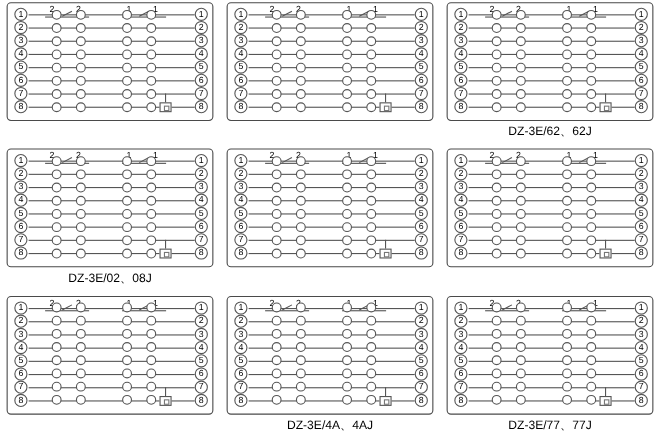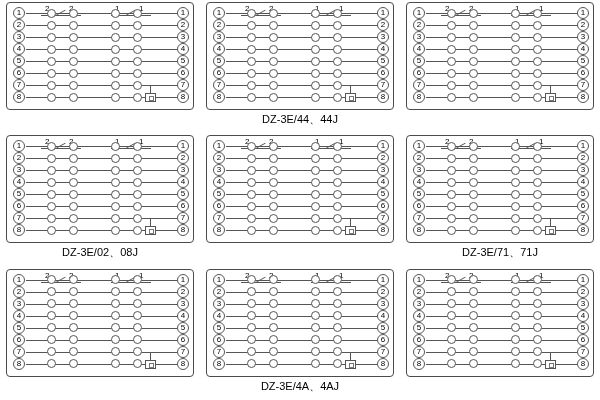--- a/index.html
+++ b/index.html
@@ -232,91 +232,91 @@
         <div class="term" style="left: 6px; top: 88px;">8</div>
         <div class="term" style="left: 170px; top: 88px;">8</div>
         <div class="wire" style="left: 19px; top: 94px; width: 151px;"></div>
         <div class="node" style="left: 40px; top: 89.5px;"></div>
         <div class="node" style="left: 62px; top: 89.5px;"></div>
         <div class="node" style="left: 104px; top: 89.5px;"></div>
         <div class="node" style="left: 126px; top: 89.5px;"></div>
         <div class="coil" style="left: 138px; top: 90px;"></div>
         <div class="vwire" style="left: 143px; top: 82px; height: 8px;"></div>
       </div>
-      <div class="caption">DZ-3E/44、44J</div>
-    </div>
-    <div class="cell">
-      <div class="diagram">
-        <div class="toplabel" style="left: 38px;">2</div>
-        <div class="toplabel" style="left: 62px;">2</div>
-        <div class="toplabel" style="left: 108px;">1</div>
-        <div class="toplabel" style="left: 132px;">1</div>
-        <div class="wire" style="left: 34px; top: 12px; width: 40px;"></div>
-        <div class="slash" style="left: 49px; top: 9px;"></div>
-        <div class="wire" style="left: 104px; top: 12px; width: 40px;"></div>
-        <div class="slash" style="left: 119px; top: 9px;"></div>
-        <div class="term" style="left: 6px; top: 4px;">1</div>
-        <div class="term" style="left: 170px; top: 4px;">1</div>
-        <div class="wire" style="left: 19px; top: 10px; width: 151px;"></div>
-        <div class="node" style="left: 40px; top: 5.5px;"></div>
-        <div class="node" style="left: 62px; top: 5.5px;"></div>
-        <div class="node" style="left: 104px; top: 5.5px;"></div>
-        <div class="node" style="left: 126px; top: 5.5px;"></div>
-        <div class="term" style="left: 6px; top: 16px;">2</div>
-        <div class="term" style="left: 170px; top: 16px;">2</div>
-        <div class="wire" style="left: 19px; top: 22px; width: 151px;"></div>
-        <div class="node" style="left: 40px; top: 17.5px;"></div>
-        <div class="node" style="left: 62px; top: 17.5px;"></div>
-        <div class="node" style="left: 104px; top: 17.5px;"></div>
-        <div class="node" style="left: 126px; top: 17.5px;"></div>
-        <div class="term" style="left: 6px; top: 28px;">3</div>
-        <div class="term" style="left: 170px; top: 28px;">3</div>
-        <div class="wire" style="left: 19px; top: 34px; width: 151px;"></div>
-        <div class="node" style="left: 40px; top: 29.5px;"></div>
-        <div class="node" style="left: 62px; top: 29.5px;"></div>
-        <div class="node" style="left: 104px; top: 29.5px;"></div>
-        <div class="node" style="left: 126px; top: 29.5px;"></div>
-        <div class="term" style="left: 6px; top: 40px;">4</div>
-        <div class="term" style="left: 170px; top: 40px;">4</div>
-        <div class="wire" style="left: 19px; top: 46px; width: 151px;"></div>
-        <div class="node" style="left: 40px; top: 41.5px;"></div>
-        <div class="node" style="left: 62px; top: 41.5px;"></div>
-        <div class="node" style="left: 104px; top: 41.5px;"></div>
-        <div class="node" style="left: 126px; top: 41.5px;"></div>
-        <div class="term" style="left: 6px; top: 52px;">5</div>
-        <div class="term" style="left: 170px; top: 52px;">5</div>
-        <div class="wire" style="left: 19px; top: 58px; width: 151px;"></div>
-        <div class="node" style="left: 40px; top: 53.5px;"></div>
-        <div class="node" style="left: 62px; top: 53.5px;"></div>
-        <div class="node" style="left: 104px; top: 53.5px;"></div>
-        <div class="node" style="left: 126px; top: 53.5px;"></div>
-        <div class="term" style="left: 6px; top: 64px;">6</div>
-        <div class="term" style="left: 170px; top: 64px;">6</div>
-        <div class="wire" style="left: 19px; top: 70px; width: 151px;"></div>
-        <div class="node" style="left: 40px; top: 65.5px;"></div>
-        <div class="node" style="left: 62px; top: 65.5px;"></div>
-        <div class="node" style="left: 104px; top: 65.5px;"></div>
-        <div class="node" style="left: 126px; top: 65.5px;"></div>
-        <div class="term" style="left: 6px; top: 76px;">7</div>
-        <div class="term" style="left: 170px; top: 76px;">7</div>
-        <div class="wire" style="left: 19px; top: 82px; width: 151px;"></div>
-        <div class="node" style="left: 40px; top: 77.5px;"></div>
-        <div class="node" style="left: 62px; top: 77.5px;"></div>
-        <div class="node" style="left: 104px; top: 77.5px;"></div>
-        <div class="node" style="left: 126px; top: 77.5px;"></div>
-        <div class="term" style="left: 6px; top: 88px;">8</div>
-        <div class="term" style="left: 170px; top: 88px;">8</div>
-        <div class="wire" style="left: 19px; top: 94px; width: 151px;"></div>
-        <div class="node" style="left: 40px; top: 89.5px;"></div>
-        <div class="node" style="left: 62px; top: 89.5px;"></div>
-        <div class="node" style="left: 104px; top: 89.5px;"></div>
-        <div class="node" style="left: 126px; top: 89.5px;"></div>
-        <div class="coil" style="left: 138px; top: 90px;"></div>
-        <div class="vwire" style="left: 143px; top: 82px; height: 8px;"></div>
-      </div>
+    </div>
+    <div class="cell">
+      <div class="diagram">
+        <div class="toplabel" style="left: 38px;">2</div>
+        <div class="toplabel" style="left: 62px;">2</div>
+        <div class="toplabel" style="left: 108px;">1</div>
+        <div class="toplabel" style="left: 132px;">1</div>
+        <div class="wire" style="left: 34px; top: 12px; width: 40px;"></div>
+        <div class="slash" style="left: 49px; top: 9px;"></div>
+        <div class="wire" style="left: 104px; top: 12px; width: 40px;"></div>
+        <div class="slash" style="left: 119px; top: 9px;"></div>
+        <div class="term" style="left: 6px; top: 4px;">1</div>
+        <div class="term" style="left: 170px; top: 4px;">1</div>
+        <div class="wire" style="left: 19px; top: 10px; width: 151px;"></div>
+        <div class="node" style="left: 40px; top: 5.5px;"></div>
+        <div class="node" style="left: 62px; top: 5.5px;"></div>
+        <div class="node" style="left: 104px; top: 5.5px;"></div>
+        <div class="node" style="left: 126px; top: 5.5px;"></div>
+        <div class="term" style="left: 6px; top: 16px;">2</div>
+        <div class="term" style="left: 170px; top: 16px;">2</div>
+        <div class="wire" style="left: 19px; top: 22px; width: 151px;"></div>
+        <div class="node" style="left: 40px; top: 17.5px;"></div>
+        <div class="node" style="left: 62px; top: 17.5px;"></div>
+        <div class="node" style="left: 104px; top: 17.5px;"></div>
+        <div class="node" style="left: 126px; top: 17.5px;"></div>
+        <div class="term" style="left: 6px; top: 28px;">3</div>
+        <div class="term" style="left: 170px; top: 28px;">3</div>
+        <div class="wire" style="left: 19px; top: 34px; width: 151px;"></div>
+        <div class="node" style="left: 40px; top: 29.5px;"></div>
+        <div class="node" style="left: 62px; top: 29.5px;"></div>
+        <div class="node" style="left: 104px; top: 29.5px;"></div>
+        <div class="node" style="left: 126px; top: 29.5px;"></div>
+        <div class="term" style="left: 6px; top: 40px;">4</div>
+        <div class="term" style="left: 170px; top: 40px;">4</div>
+        <div class="wire" style="left: 19px; top: 46px; width: 151px;"></div>
+        <div class="node" style="left: 40px; top: 41.5px;"></div>
+        <div class="node" style="left: 62px; top: 41.5px;"></div>
+        <div class="node" style="left: 104px; top: 41.5px;"></div>
+        <div class="node" style="left: 126px; top: 41.5px;"></div>
+        <div class="term" style="left: 6px; top: 52px;">5</div>
+        <div class="term" style="left: 170px; top: 52px;">5</div>
+        <div class="wire" style="left: 19px; top: 58px; width: 151px;"></div>
+        <div class="node" style="left: 40px; top: 53.5px;"></div>
+        <div class="node" style="left: 62px; top: 53.5px;"></div>
+        <div class="node" style="left: 104px; top: 53.5px;"></div>
+        <div class="node" style="left: 126px; top: 53.5px;"></div>
+        <div class="term" style="left: 6px; top: 64px;">6</div>
+        <div class="term" style="left: 170px; top: 64px;">6</div>
+        <div class="wire" style="left: 19px; top: 70px; width: 151px;"></div>
+        <div class="node" style="left: 40px; top: 65.5px;"></div>
+        <div class="node" style="left: 62px; top: 65.5px;"></div>
+        <div class="node" style="left: 104px; top: 65.5px;"></div>
+        <div class="node" style="left: 126px; top: 65.5px;"></div>
+        <div class="term" style="left: 6px; top: 76px;">7</div>
+        <div class="term" style="left: 170px; top: 76px;">7</div>
+        <div class="wire" style="left: 19px; top: 82px; width: 151px;"></div>
+        <div class="node" style="left: 40px; top: 77.5px;"></div>
+        <div class="node" style="left: 62px; top: 77.5px;"></div>
+        <div class="node" style="left: 104px; top: 77.5px;"></div>
+        <div class="node" style="left: 126px; top: 77.5px;"></div>
+        <div class="term" style="left: 6px; top: 88px;">8</div>
+        <div class="term" style="left: 170px; top: 88px;">8</div>
+        <div class="wire" style="left: 19px; top: 94px; width: 151px;"></div>
+        <div class="node" style="left: 40px; top: 89.5px;"></div>
+        <div class="node" style="left: 62px; top: 89.5px;"></div>
+        <div class="node" style="left: 104px; top: 89.5px;"></div>
+        <div class="node" style="left: 126px; top: 89.5px;"></div>
+        <div class="coil" style="left: 138px; top: 90px;"></div>
+        <div class="vwire" style="left: 143px; top: 82px; height: 8px;"></div>
+      </div>
+      <div class="caption">DZ-3E/62、62J</div>
     </div>
     <div class="cell">
       <div class="diagram">
         <div class="toplabel" style="left: 38px;">2</div>
         <div class="toplabel" style="left: 62px;">2</div>
         <div class="toplabel" style="left: 108px;">1</div>
         <div class="toplabel" style="left: 132px;">1</div>
         <div class="wire" style="left: 34px; top: 12px; width: 40px;"></div>
         <div class="slash" style="left: 49px; top: 9px;"></div>
         <div class="wire" style="left: 104px; top: 12px; width: 40px;"></div>
@@ -514,21 +514,20 @@
         <div class="term" style="left: 6px; top: 88px;">8</div>
         <div class="term" style="left: 170px; top: 88px;">8</div>
         <div class="wire" style="left: 19px; top: 94px; width: 151px;"></div>
         <div class="node" style="left: 40px; top: 89.5px;"></div>
         <div class="node" style="left: 62px; top: 89.5px;"></div>
         <div class="node" style="left: 104px; top: 89.5px;"></div>
         <div class="node" style="left: 126px; top: 89.5px;"></div>
         <div class="coil" style="left: 138px; top: 90px;"></div>
         <div class="vwire" style="left: 143px; top: 82px; height: 8px;"></div>
       </div>
-      <div class="caption">DZ-3E/71、71J</div>
     </div>
     <div class="cell">
       <div class="diagram">
         <div class="toplabel" style="left: 38px;">2</div>
         <div class="toplabel" style="left: 62px;">2</div>
         <div class="toplabel" style="left: 108px;">1</div>
         <div class="toplabel" style="left: 132px;">1</div>
         <div class="wire" style="left: 34px; top: 12px; width: 40px;"></div>
         <div class="slash" style="left: 49px; top: 9px;"></div>
         <div class="wire" style="left: 104px; top: 12px; width: 40px;"></div>
@@ -726,14 +725,15 @@
         <div class="term" style="left: 6px; top: 88px;">8</div>
         <div class="term" style="left: 170px; top: 88px;">8</div>
         <div class="wire" style="left: 19px; top: 94px; width: 151px;"></div>
         <div class="node" style="left: 40px; top: 89.5px;"></div>
         <div class="node" style="left: 62px; top: 89.5px;"></div>
         <div class="node" style="left: 104px; top: 89.5px;"></div>
         <div class="node" style="left: 126px; top: 89.5px;"></div>
         <div class="coil" style="left: 138px; top: 90px;"></div>
         <div class="vwire" style="left: 143px; top: 82px; height: 8px;"></div>
       </div>
+      <div class="caption">DZ-3E/77、77J</div>
     </div>
   </div>
 
 </body></html>

